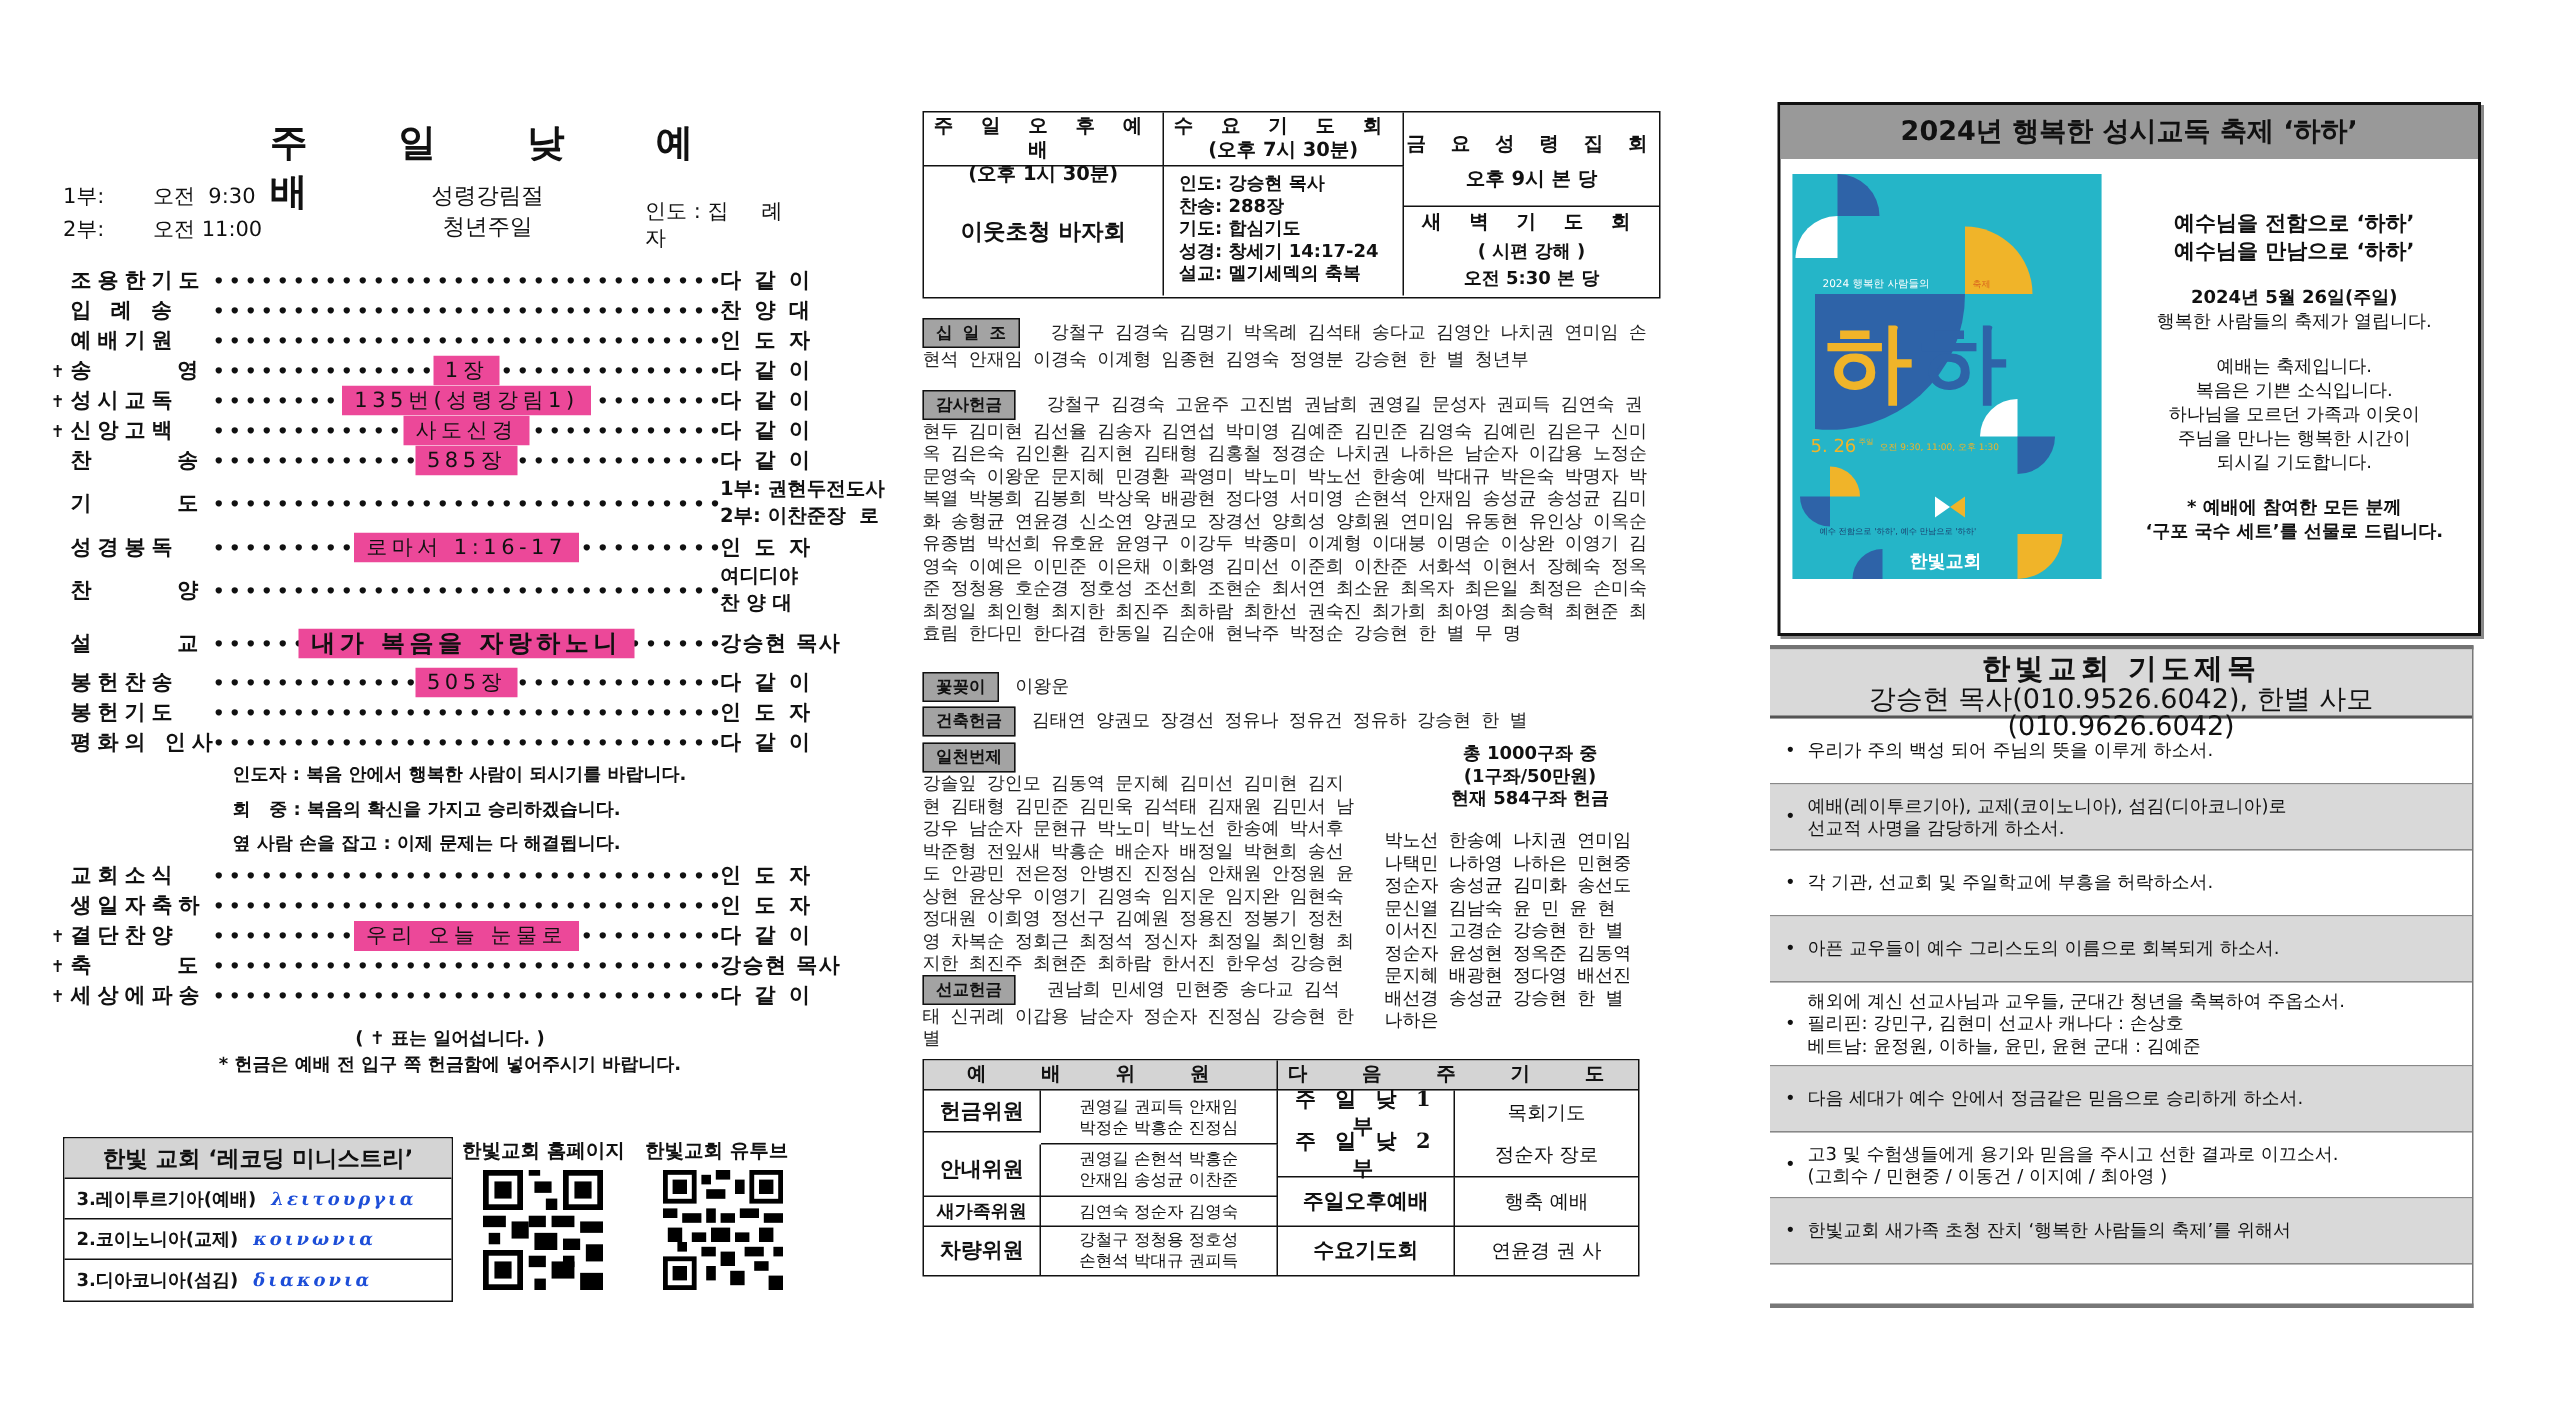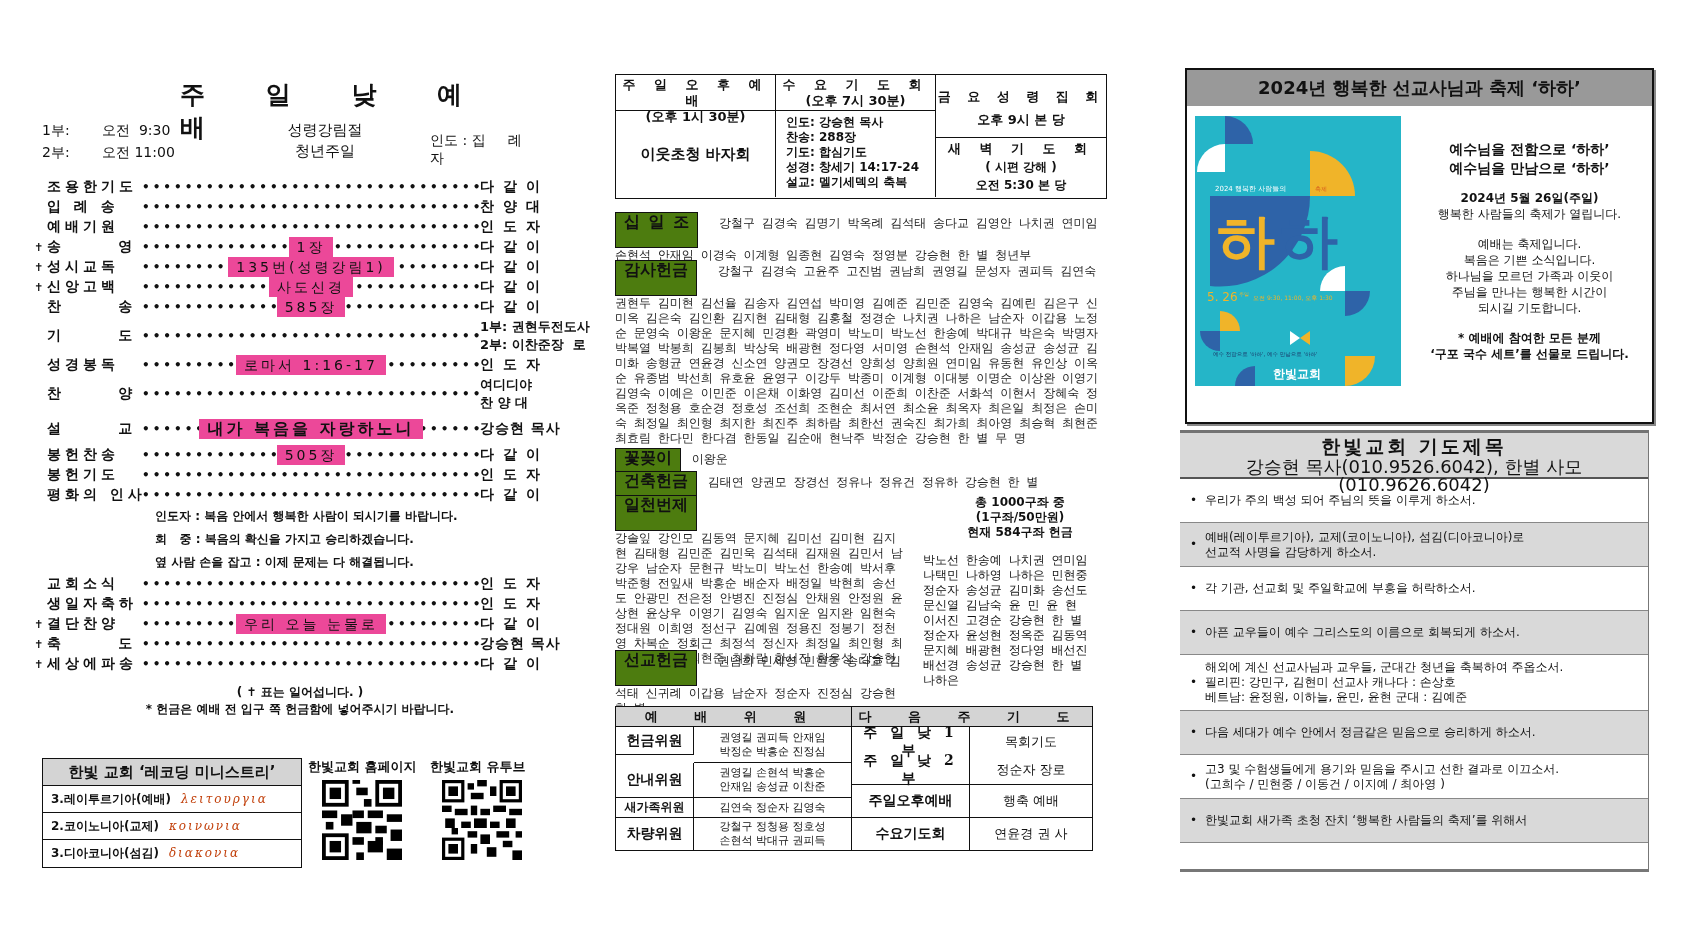--- a/index.html
+++ b/index.html
@@ -25,36 +25,36 @@
   .orow .content { position: absolute; left: 30px; right: 30px; top: 0; text-align: center; font-weight: normal; background: #ec4899; padding: 0 8px; width: fit-content; margin: 0 auto; font-size: 14px; }
   .orow .who { width: 90px; text-align: left; white-space: nowrap; letter-spacing: 9px; font-weight: bold; }
   .orow .who2 { width: 90px; font-size: 13px; line-height: 18px; font-weight: bold; }
   .orow.sermon .content { font-size: 16px; font-weight: bold; }
   .greet { position: relative; padding-left: 125px; font-size: 12px; font-weight: bold; height: 23px; line-height: 23px; }
 
   .rec-box { position: absolute; left: 12px; top: 688px; width: 260px; border: 1.5px solid #111; }
   .rec-box .hd { background: #d4d4d4; text-align: center; font-size: 15px; font-weight: bold; height: 27px; line-height: 27px; border-bottom: 1.5px solid #111; }
   .rec-box .it { height: 27px; line-height: 27px; font-size: 12px; font-weight: bold; padding-left: 8px; border-bottom: 1px solid #111; white-space: nowrap; }
   .rec-box .it:last-child { border-bottom: none; }
-  .rec-box .greek { font-family: "DejaVu Serif", serif; font-style: italic; font-weight: normal; color: #c2410c; margin-left: 10px; letter-spacing: 2px; }
+  .rec-box .greek { font-family: "DejaVu Serif", serif; font-style: italic; font-weight: bold; color: #1d4ed8; margin-left: 10px; letter-spacing: 2px; }
   .qr-label { position: absolute; top: 688px; font-size: 13px; font-weight: bold; }
   .qr { position: absolute; width: 80px; height: 80px; }
 
   
   #mid { left: 615px; top: 70px; width: 500px; height: 820px; }
   .sched { position: absolute; left: 0; top: 4px; width: 492px; height: 125px; border: 1.5px solid #111; }
   .sched .c1h { position: absolute; left: 0; top: 0; width: 160px; height: 36px; border-right: 1.5px solid #111; border-bottom: 1.5px solid #111; text-align: center; font-size: 13px; font-weight: bold; line-height: 16px; padding-top: 2px; }
   .sched .c2h { position: absolute; left: 160px; top: 0; width: 160px; height: 36px; border-right: 1.5px solid #111; border-bottom: 1.5px solid #111; text-align: center; font-size: 13px; font-weight: bold; line-height: 16px; padding-top: 2px; }
   .sched .c1b { position: absolute; left: 0; top: 36px; width: 160px; height: 86px; border-right: 1.5px solid #111; display: flex; align-items: center; justify-content: center; font-size: 15px; font-weight: bold; }
   .sched .c2b { position: absolute; left: 160px; top: 36px; width: 160px; height: 86px; border-right: 1.5px solid #111; padding: 4px 0 0 10px; font-size: 12px; font-weight: bold; line-height: 15px; }
   .sched .c3a { position: absolute; left: 320px; top: 0; width: 170px; height: 63px; border-bottom: 1.5px solid #111; text-align: center; font-size: 13px; font-weight: bold; padding-top: 10px; line-height: 23px; }
   .sched .c3b { position: absolute; left: 320px; top: 63px; width: 170px; height: 59px; text-align: center; font-size: 12px; font-weight: bold; line-height: 18px; padding-top: 2px; }
   .spaced { letter-spacing: 7px; }
 
-  .tag { display: inline-block; border: 1.5px solid #111; font-size: 16px; font-weight: bold; padding: 1px 8px; height: 36px; line-height: 16px; background: #4d7c0f; }
+  .tag { display: inline-block; border: 1.5px solid #111; font-size: 11px; font-weight: bold; padding: 1px 8px; height: 20px; line-height: 16px; background: #a3a3a3; }
   .offer { position: absolute; left: 0; width: 492px; font-size: 12px; line-height: 15px; word-spacing: 3px; }
   .offer .names { color: #222; }
 
   .bottom-tables { position: absolute; left: 0; top: 636px; width: 478px; height: 145px; border: 1.5px solid #111; }
   .bt-hd { position: absolute; top: 0; height: 20px; background: #d4d4d4; border-bottom: 1.5px solid #111; text-align: center; font-weight: bold; font-size: 13px; letter-spacing: 16px; line-height: 19px; }
   .bt-cell { position: absolute; border-right: 1px solid #111; border-bottom: 1px solid #111; display: flex; align-items: center; justify-content: center; text-align: center; }
   .bt-role { font-size: 14px; font-weight: bold; font-family: "DejaVu Serif", serif; }
   .bt-names { font-size: 11px; line-height: 14px; }
   .bt-svc { font-size: 14px; font-weight: bold; font-family: "DejaVu Serif", serif; letter-spacing: 4px; }
   .bt-who { font-size: 13px; }
@@ -394,21 +394,21 @@
     <div class="bt-cell bt-svc" style="left:236px; top:49px; width:118px; height:29px;">주 일 낮 2 부</div>
     <div class="bt-cell bt-who" style="left:354px; top:49px; width:122px; height:29px; border-right:none;">정순자 장로</div>
     <div class="bt-cell bt-svc" style="left:236px; top:78px; width:118px; height:33px; letter-spacing:0;">주일오후예배</div>
     <div class="bt-cell bt-who" style="left:354px; top:78px; width:122px; height:33px; border-right:none;">행축 예배</div>
     <div class="bt-cell bt-svc" style="left:236px; top:111px; width:118px; height:32px; letter-spacing:0; border-bottom:none;">수요기도회</div>
     <div class="bt-cell bt-who" style="left:354px; top:111px; width:122px; height:32px; border-right:none; border-bottom:none;">연윤경 권 사</div>
   </div>
 </div>
 
 <div class="fest">
-  <div class="hd">2024년 행복한 선교사님과 축제  ‘하하’</div>
+  <div class="hd">2024년 행복한 성시교독 축제  ‘하하’</div>
   <div class="poster">
     <svg width="206" height="270" viewBox="0 0 206 270">
       <rect width="206" height="270" fill="#25b5c8"></rect>
 
       <path d="M30 0 A28 28 0 0 1 58 28 L30 28 Z" fill="#2e63a8"></path>
       <path d="M30 28 A28 28 0 0 0 2 56 L30 56 Z" fill="#ffffff"></path>
       <path d="M115 35 A45 45 0 0 1 160 80 L115 80 Z" fill="#f0b429"></path>
       <path d="M15 80 L115 80 A90 90 0 0 1 15 170 Z" fill="#2e63a8"></path>
       <path d="M150 150 A25 25 0 0 0 125 175 L150 175 Z" fill="#ffffff"></path>
       <path d="M150 175 L175 175 A25 25 0 0 1 150 200 Z" fill="#2e63a8"></path>

